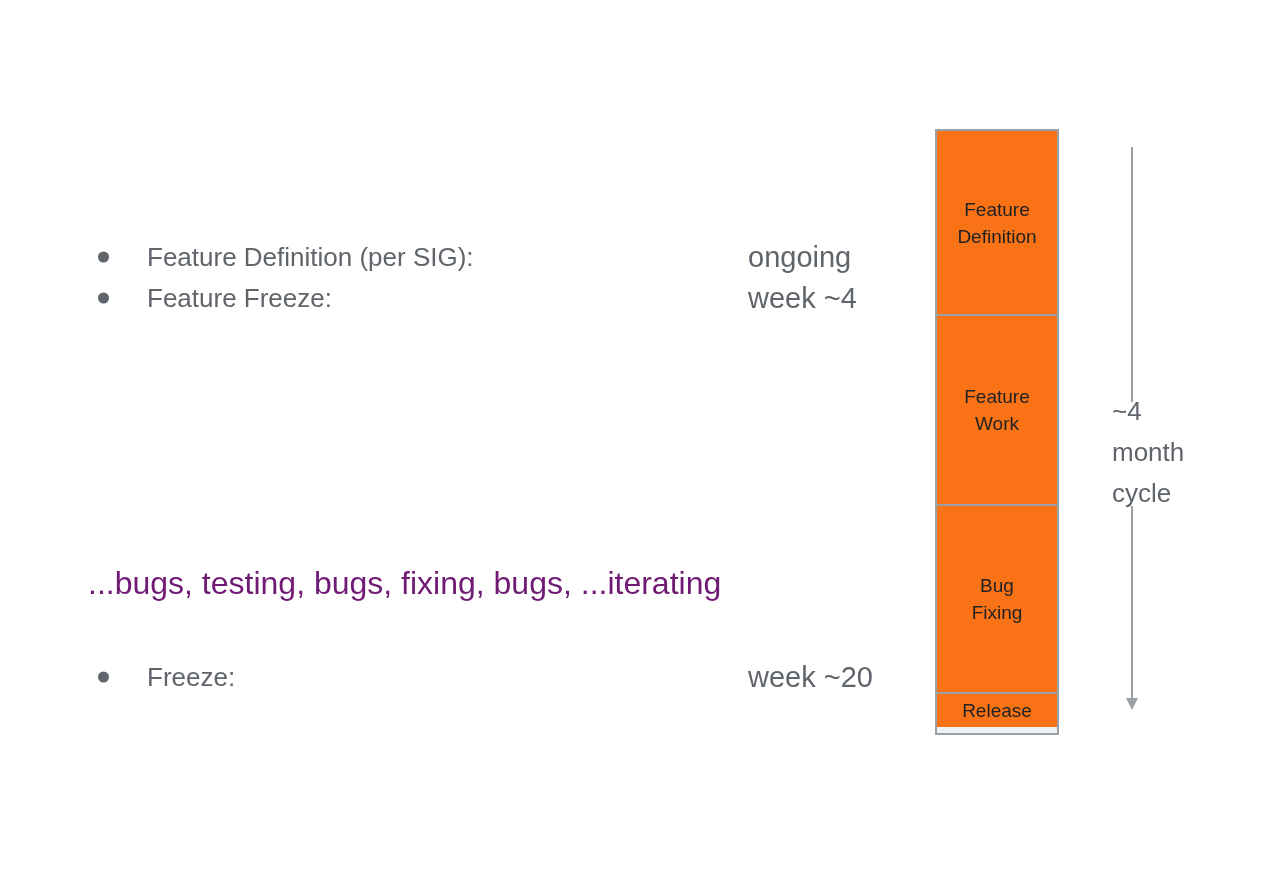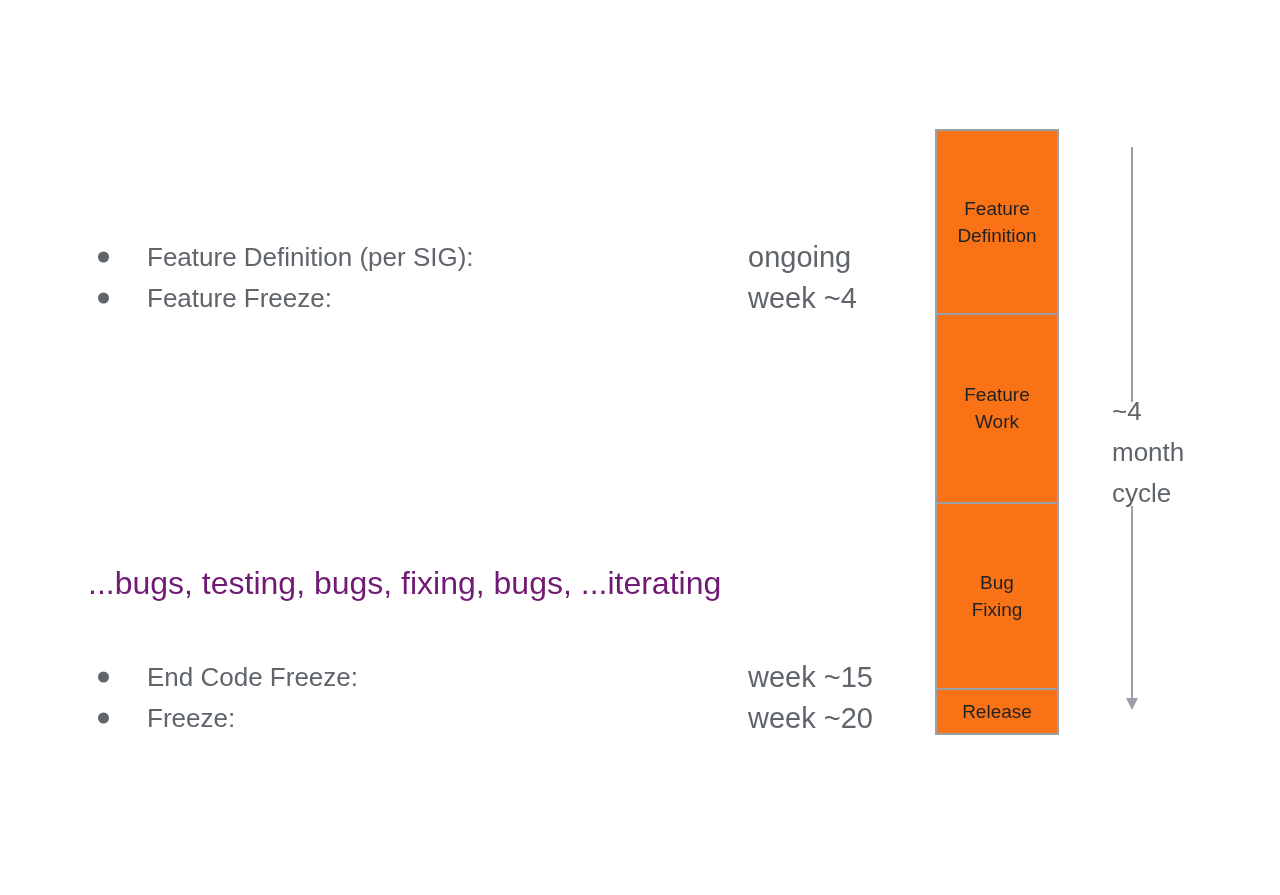--- a/index.html
+++ b/index.html
@@ -110,21 +110,21 @@
     font-size: 19px;
     line-height: 27px;
     white-space: pre-line;
   }
   .phase:last-child {
     border-bottom: none;
   }
   .phase-0 { height: 185px; }
   .phase-1 { height: 190px; }
   .phase-2 { height: 188px; }
-  .phase-3 { height: 43px; }
+  .phase-3 { height: 33px; }
 
   
   .cycle {
     position: absolute;
     left: 1100px;
     top: 129px;
     width: 160px;
     height: 606px;
   }
   .cycle-line-top {
@@ -184,25 +184,20 @@
     </div>
 
     <div class="group group-2">
     </div>
 
     <div class="note">...bugs, testing, bugs, fixing, bugs, ...iterating</div>
 
     <div class="group group-3">
       <div class="row">
         <span class="bullet-dot"></span>
-        <span class="row-label">End Code Freeze:</span>
-        <span class="row-value">week ~15</span>
-      </div>
-      <div class="row">
-        <span class="bullet-dot"></span>
         <span class="row-label">Freeze:</span>
         <span class="row-value">week ~20</span>
       </div>
     </div>
 
   </div>
 
   <div class="phase-bar">
     <div class="phase phase-0">Feature
 Definition</div>

